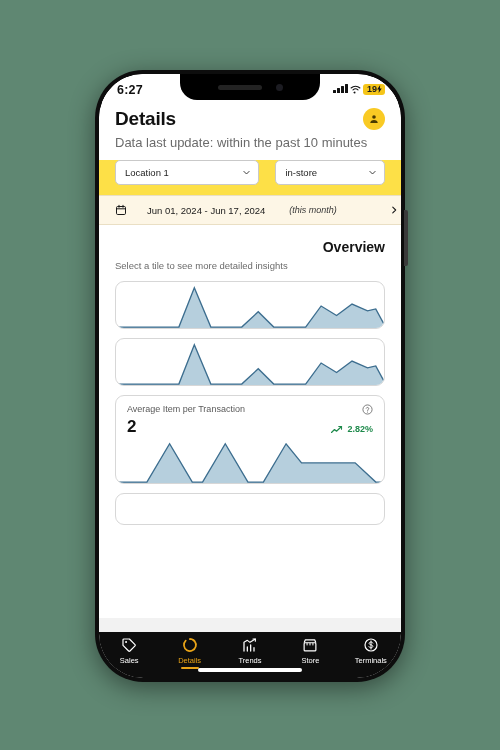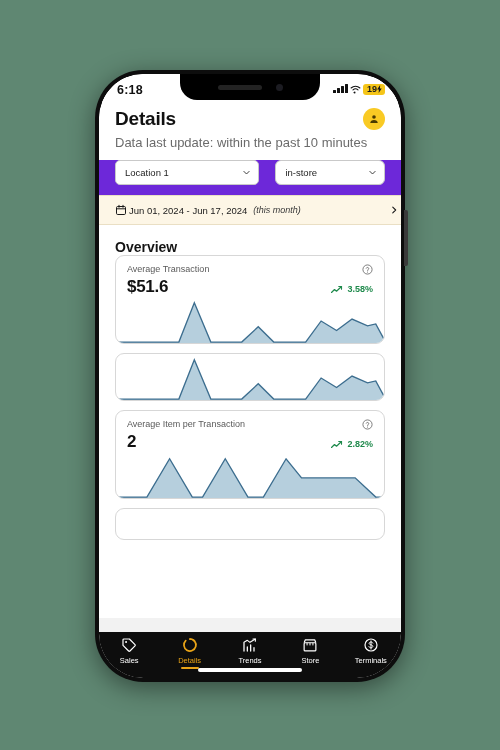--- a/index.html
+++ b/index.html
@@ -80,43 +80,43 @@
   #app-head { background: #fff; padding: 4px 16px 10px; flex: 0 0 auto; }
   #title-row { display: flex; align-items: center; }
   #page-title { font-size: 19px; font-weight: bold; color: #111; letter-spacing: -.2px; }
   #avatar {
     margin-left: auto; width: 22px; height: 22px; border-radius: 50%;
     background: #f9ca24; display: flex; align-items: center; justify-content: center;
   }
   #subtitle { font-size: 13px; color: #6b6b6b; margin-top: 5px; }
 
   
-  #filters { display: flex; gap: 16px; padding: 0 16px 10px; background: #6d28d9; flex: 0 0 auto; }
+  #filters { display: flex; gap: 16px; padding: 0 16px 10px; background: #fde047; flex: 0 0 auto; }
   .select {
     height: 25px; border: 1px solid #c9c9c9; border-radius: 5px;
     background: #fff; display: flex; align-items: center;
     padding: 0 7px 0 9px; font-size: 9.5px; color: #1d1d1d;
   }
   #sel-location { flex: 1.38; }
-  #sel-channel  { flex: 1; border-radius: 6px; }
+  #sel-channel  { flex: 1; }
   .select .val { flex: 1; }
   .chev { width: 9px; height: 9px; flex: 0 0 9px; }
 
   
   #datebar {
     background: #fdf6e6; border-top: 1px solid #eadfc4; border-bottom: 1px solid #eadfc4;
     height: 30px; flex: 0 0 30px;
-    display: flex; align-items: center; padding: 0 2px 0 16px; gap: 2px;
+    display: flex; align-items: center; padding: 0 2px 0 16px; gap: 20px;
   }
   #date-text { font-size: 9.5px; color: #1a1a1a; }
   #date-scope { font-size: 9px; color: #3a3a3a; font-style: italic; margin-left: 4px; }
 
   
   #content { flex: 1 1 auto; background: #fff; padding: 14px 16px 0; overflow: hidden; }
-  #ov-title { font-size: 14px; font-weight: bold; color: #141414; }
+  #ov-title { font-size: 14px; font-weight: bold; color: #141414; text-align: right; }
   #ov-sub { font-size: 9.5px; color: #6b6b6b; margin-top: 5px; margin-bottom: 10px; }
 
   .card {
     border: 1px solid #d7d7d7; border-radius: 9px; background: #fff;
     margin-bottom: 9px; overflow: hidden; position: relative;
   }
   .card-pad { padding: 8px 11px 0; }
   .card-top { display: flex; align-items: flex-start; }
   .card-label { font-size: 9px; color: #5a5a5a; }
   .help { margin-left: auto; width: 11px; height: 11px; }
@@ -153,21 +153,21 @@
 
     <div id="bezel">
       <div id="screen">
 
         <div id="notch">
           <div id="speaker"></div>
           <div id="frontcam"></div>
         </div>
 
         <div id="statusbar">
-          <div id="status-time">6:18</div>
+          <div id="status-time">6:27</div>
           <div id="status-right">
             <span class="bars">
                 <i></i>
                 <i></i>
                 <i></i>
                 <i></i>
               </span>
             <svg width="13" height="10" viewBox="0 0 24 18">
               <path d="M12 15.3a1.7 1.7 0 100 .1z" fill="#111"></path>
               <path d="M7.4 10.6a7 7 0 019.2 0" stroke="#111" stroke-width="2.1" fill="none" stroke-linecap="round"></path>
@@ -218,42 +218,23 @@
           </svg>
           <span id="date-text">Jun 01, 2024 - Jun 17, 2024</span>
           <span id="date-scope">(this month)</span>
           <svg width="10" height="10" viewBox="0 0 24 24" style="margin-left:auto">
             <path d="M9 5l7 7-7 7" stroke="#1a1a1a" stroke-width="2.6" fill="none" stroke-linecap="round" stroke-linejoin="round"></path>
           </svg>
         </div>
 
         <div id="content">
           <div id="ov-title">Overview</div>
+          <div id="ov-sub">Select a tile to see more detailed insights</div>
 
           <div class="card">
-            <div class="card-pad">
-              <div class="card-top">
-                <span class="card-label">Average Transaction</span>
-                <svg class="help" viewBox="0 0 24 24">
-                  <circle cx="12" cy="12" r="10" stroke="#6b6b6b" stroke-width="1.9" fill="none"></circle>
-                  <path d="M9.3 9.2a2.8 2.8 0 015.4 1c0 1.9-2.7 2.2-2.7 4" stroke="#6b6b6b" stroke-width="1.9" fill="none" stroke-linecap="round"></path>
-                  <circle cx="12" cy="17.4" r="1.25" fill="#6b6b6b"></circle>
-                </svg>
-              </div>
-              <div class="card-mid">
-                <span class="card-value">$51.6</span>
-                <span class="delta">
-                  <svg width="12" height="9" viewBox="0 0 24 18">
-                    <path d="M1 15l6-6 4 3.5L21 3" stroke="#1f8a4c" stroke-width="2.3" fill="none" stroke-linecap="round" stroke-linejoin="round"></path>
-                    <path d="M15.5 3H21v5.3" stroke="#1f8a4c" stroke-width="2.3" fill="none" stroke-linecap="round" stroke-linejoin="round"></path>
-                  </svg>
-                  <span class="pct">3.58%</span>
-                </span>
-              </div>
-            </div>
             <svg class="spark" viewBox="0 0 260 46" preserveAspectRatio="none">
               <path d="M0,45 L61,45 L76,4 L92,45 L122,45 L138,29 L153,45 L184,45 L199,23 L214,33 L229,21 L244,28 L252,26 L260,42 L260,46 L0,46 Z" fill="#b6cfdd"></path>
               <path d="M0,45 L61,45 L76,4 L92,45 L122,45 L138,29 L153,45 L184,45 L199,23 L214,33 L229,21 L244,28 L252,26 L260,42" stroke="#3d6e8f" stroke-width="1.3" fill="none"></path>
             </svg>
           </div>
 
           <div class="card">
             <svg class="spark" viewBox="0 0 260 46" preserveAspectRatio="none">
               <path d="M0,45 L61,45 L76,4 L92,45 L122,45 L138,29 L153,45 L184,45 L199,23 L214,33 L229,21 L244,28 L252,26 L260,42 L260,46 L0,46 Z" fill="#b6cfdd"></path>
               <path d="M0,45 L61,45 L76,4 L92,45 L122,45 L138,29 L153,45 L184,45 L199,23 L214,33 L229,21 L244,28 L252,26 L260,42" stroke="#3d6e8f" stroke-width="1.3" fill="none"></path>

